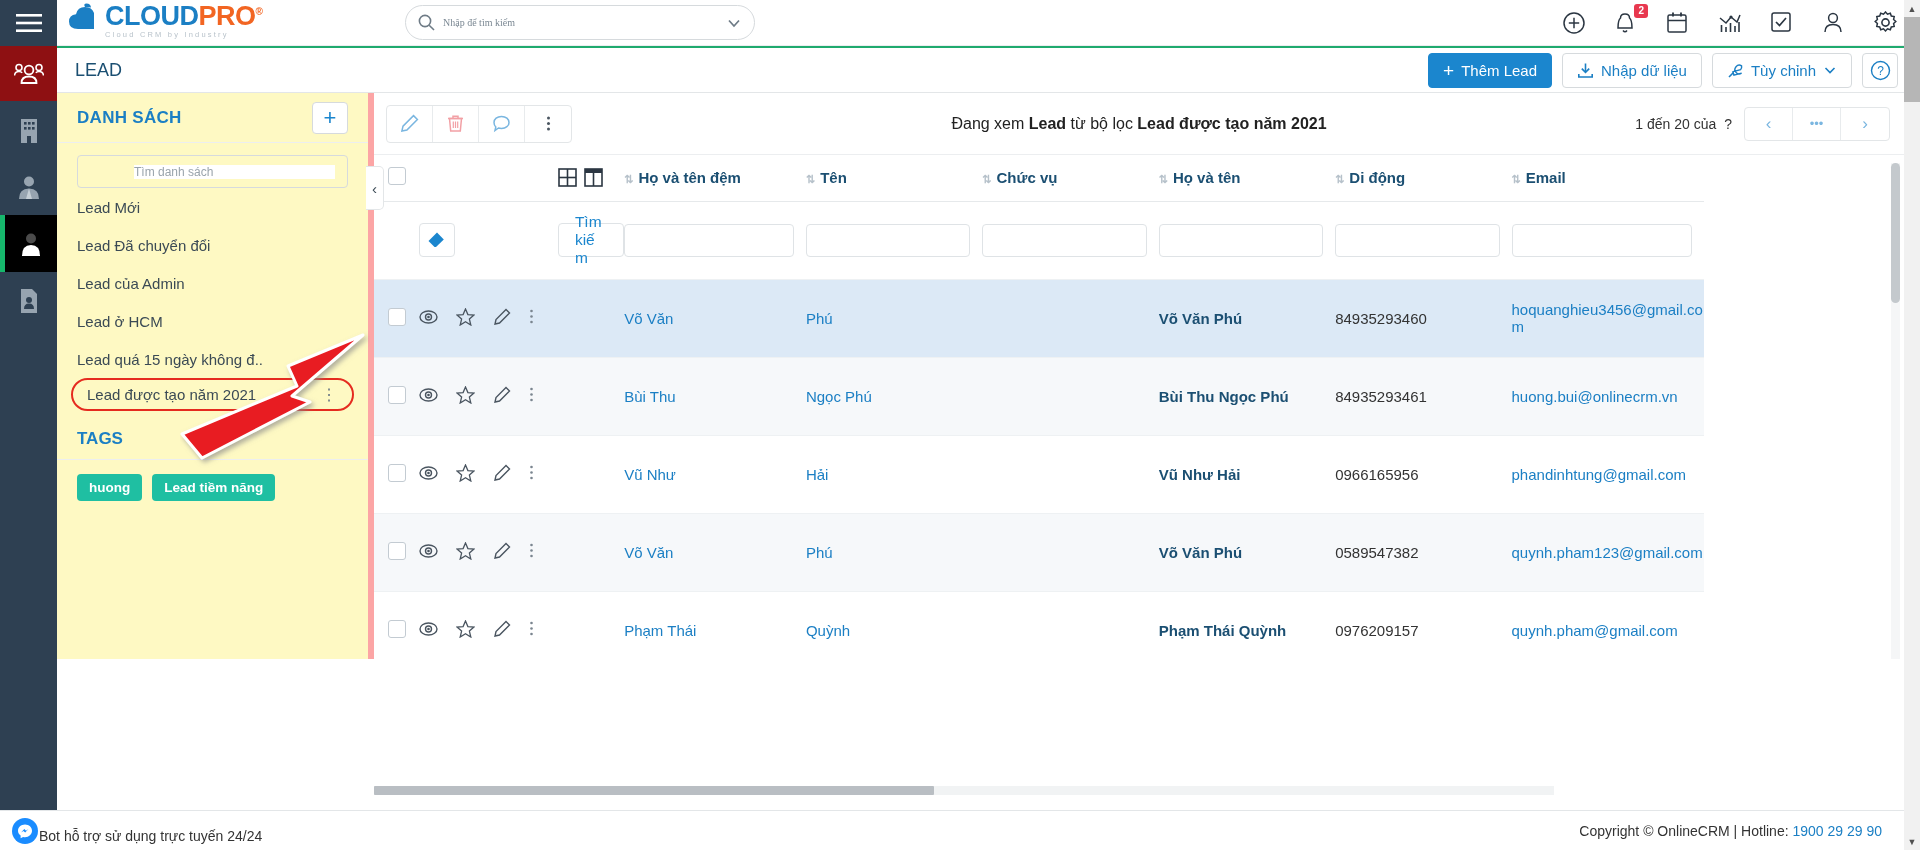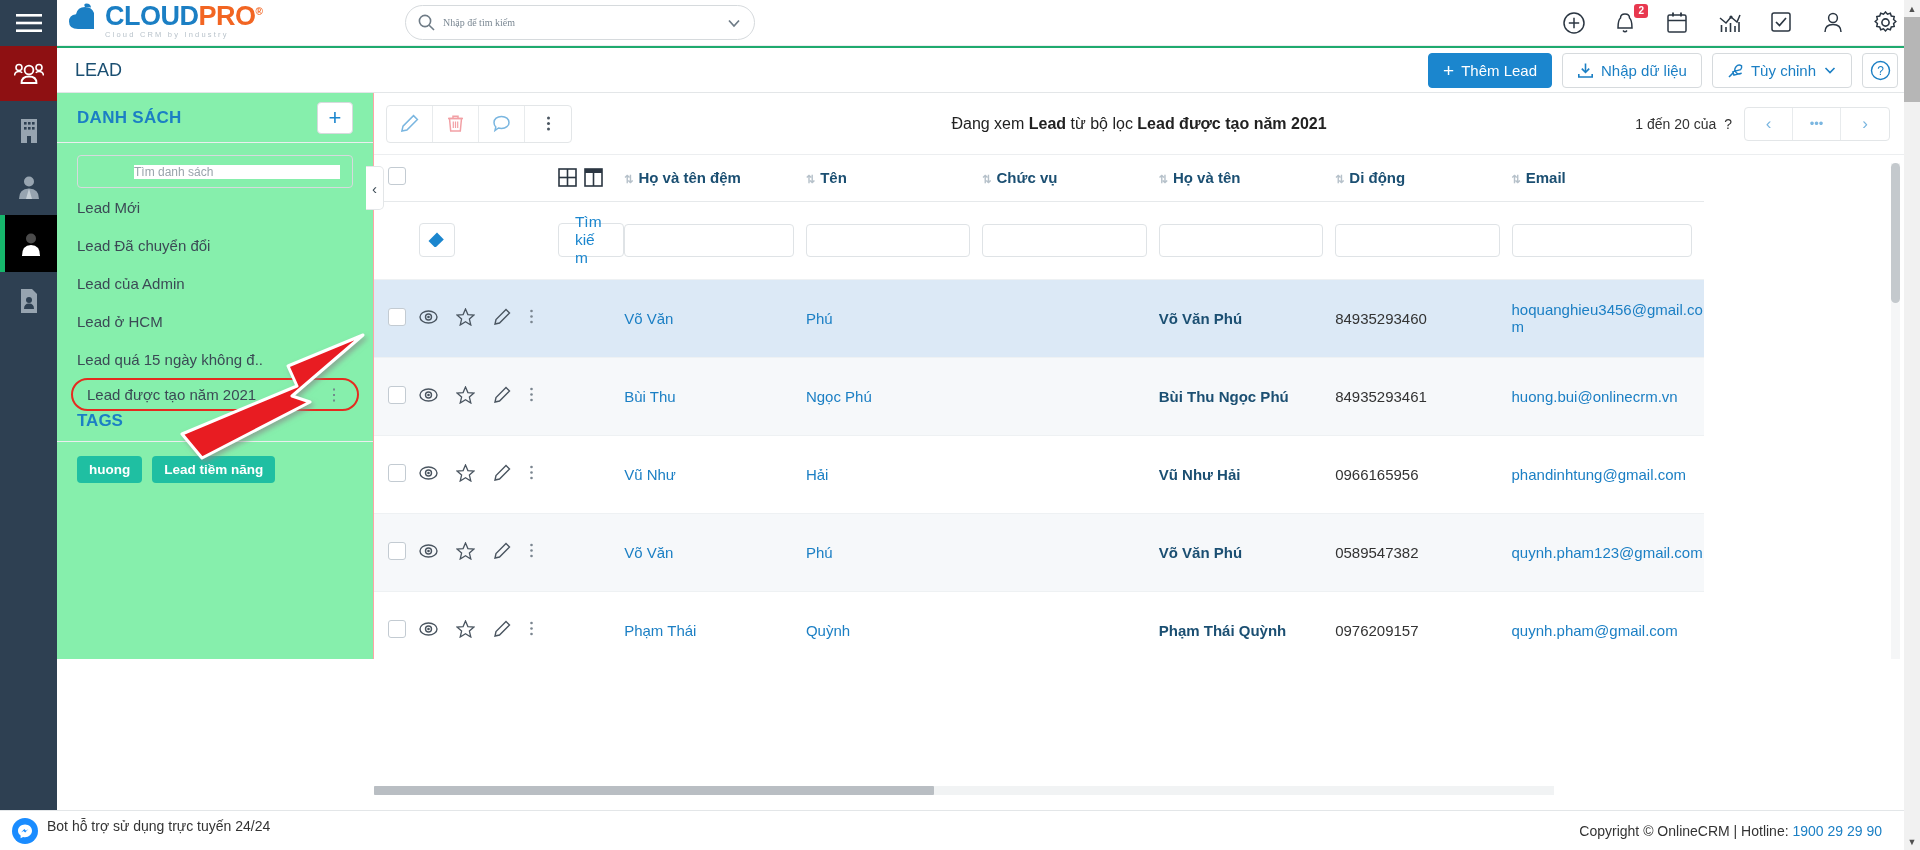--- a/index.html
+++ b/index.html
@@ -80,21 +80,21 @@
     font-size: 15px; color: #1b7fc4; cursor: pointer; white-space: nowrap;
   }
   .btn-primary {
     background: #1b86ce; border-color: #1b86ce; color: #fff; font-weight: 500;
   }
   .btn-icon-only { width: 36px; padding: 0; justify-content: center; }
 
   
   #sidebar {
     position: absolute; left: 57px; top: 93px; width: 317px; height: 566px;
-    background: #86efac; border-right: 1px solid #fca5a5;
+    background: #fef9c3; border-right: 6px solid #fca5a5;
   }
   #sidebar-head {
     height: 50px; display: flex; align-items: center; justify-content: space-between;
     padding: 0 20px; border-bottom: 1px solid #eceef0;
   }
   #sidebar-head h2 { font-size: 17px; color: #1b7fc4; font-weight: bold; letter-spacing: .3px; }
   #add-list-btn {
     width: 36px; height: 32px; border: 1px solid #d6dadd; border-radius: 4px;
     display: flex; align-items: center; justify-content: center;
     color: #1b86ce; font-size: 22px; cursor: pointer; background: #fff;
@@ -115,21 +115,21 @@
     padding: 0 20px; font-size: 15px; color: #3b4a55; cursor: pointer;
     white-space: nowrap; overflow: hidden;
   }
   .list-item.selected {
     border: 2px solid #e52b1f; border-radius: 20px; margin: 0 14px;
     padding: 0 14px; height: 33px;
   }
   .li-dots { color: #6c7a86; font-size: 16px; letter-spacing: 1px; }
   #see-more { padding: 6px 20px 0 20px; font-size: 13px; color: #2b6cb8; cursor: pointer; }
   #tags-head {
-    padding: 0 20px 10px 20px;
+    margin-top: 18px; padding: 0 20px 10px 20px;
     font-size: 17px; color: #1b7fc4; font-weight: bold;
     border-bottom: 1px solid #eceef0;
   }
   #tags-wrap { padding: 14px 20px; display: flex; gap: 10px; }
   .tag {
     background: #1fbfa2; color: #fff; font-size: 13.5px; font-weight: bold;
     border-radius: 4px; padding: 6px 12px; cursor: pointer;
   }
 
   
@@ -237,21 +237,21 @@
   #page-vscroll .thumb {
     width: 16px; height: 85px; background: #b6b6b6; cursor: pointer;
   }
 
   
   #footer {
     position: absolute; left: 0; bottom: 0; width: 1920px; height: 40px;
     background: #fff; border-top: 1px solid #e3e6e8;
     display: flex; align-items: center; z-index: 45;
   }
-  #chat-widget { display: flex; align-items: flex-start; gap: 9px; margin-left: 12px; cursor: pointer; }
+  #chat-widget { display: flex; align-items: flex-end; gap: 1px; margin-left: 12px; cursor: pointer; }
   #chat-bubble {
     width: 26px; height: 26px; border-radius: 50%; background: #1a8cff;
     display: flex; align-items: center; justify-content: center;
   }
   #chat-text { font-size: 14px; color: #333; }
   #copyright { position: absolute; right: 38px; font-size: 14px; color: #333; }
   #copyright a { color: #1b7fc4; text-decoration: none; }
 
   
   #arrow-anno { position: absolute; left: 180px; top: 330px; z-index: 60; pointer-events: none; }

